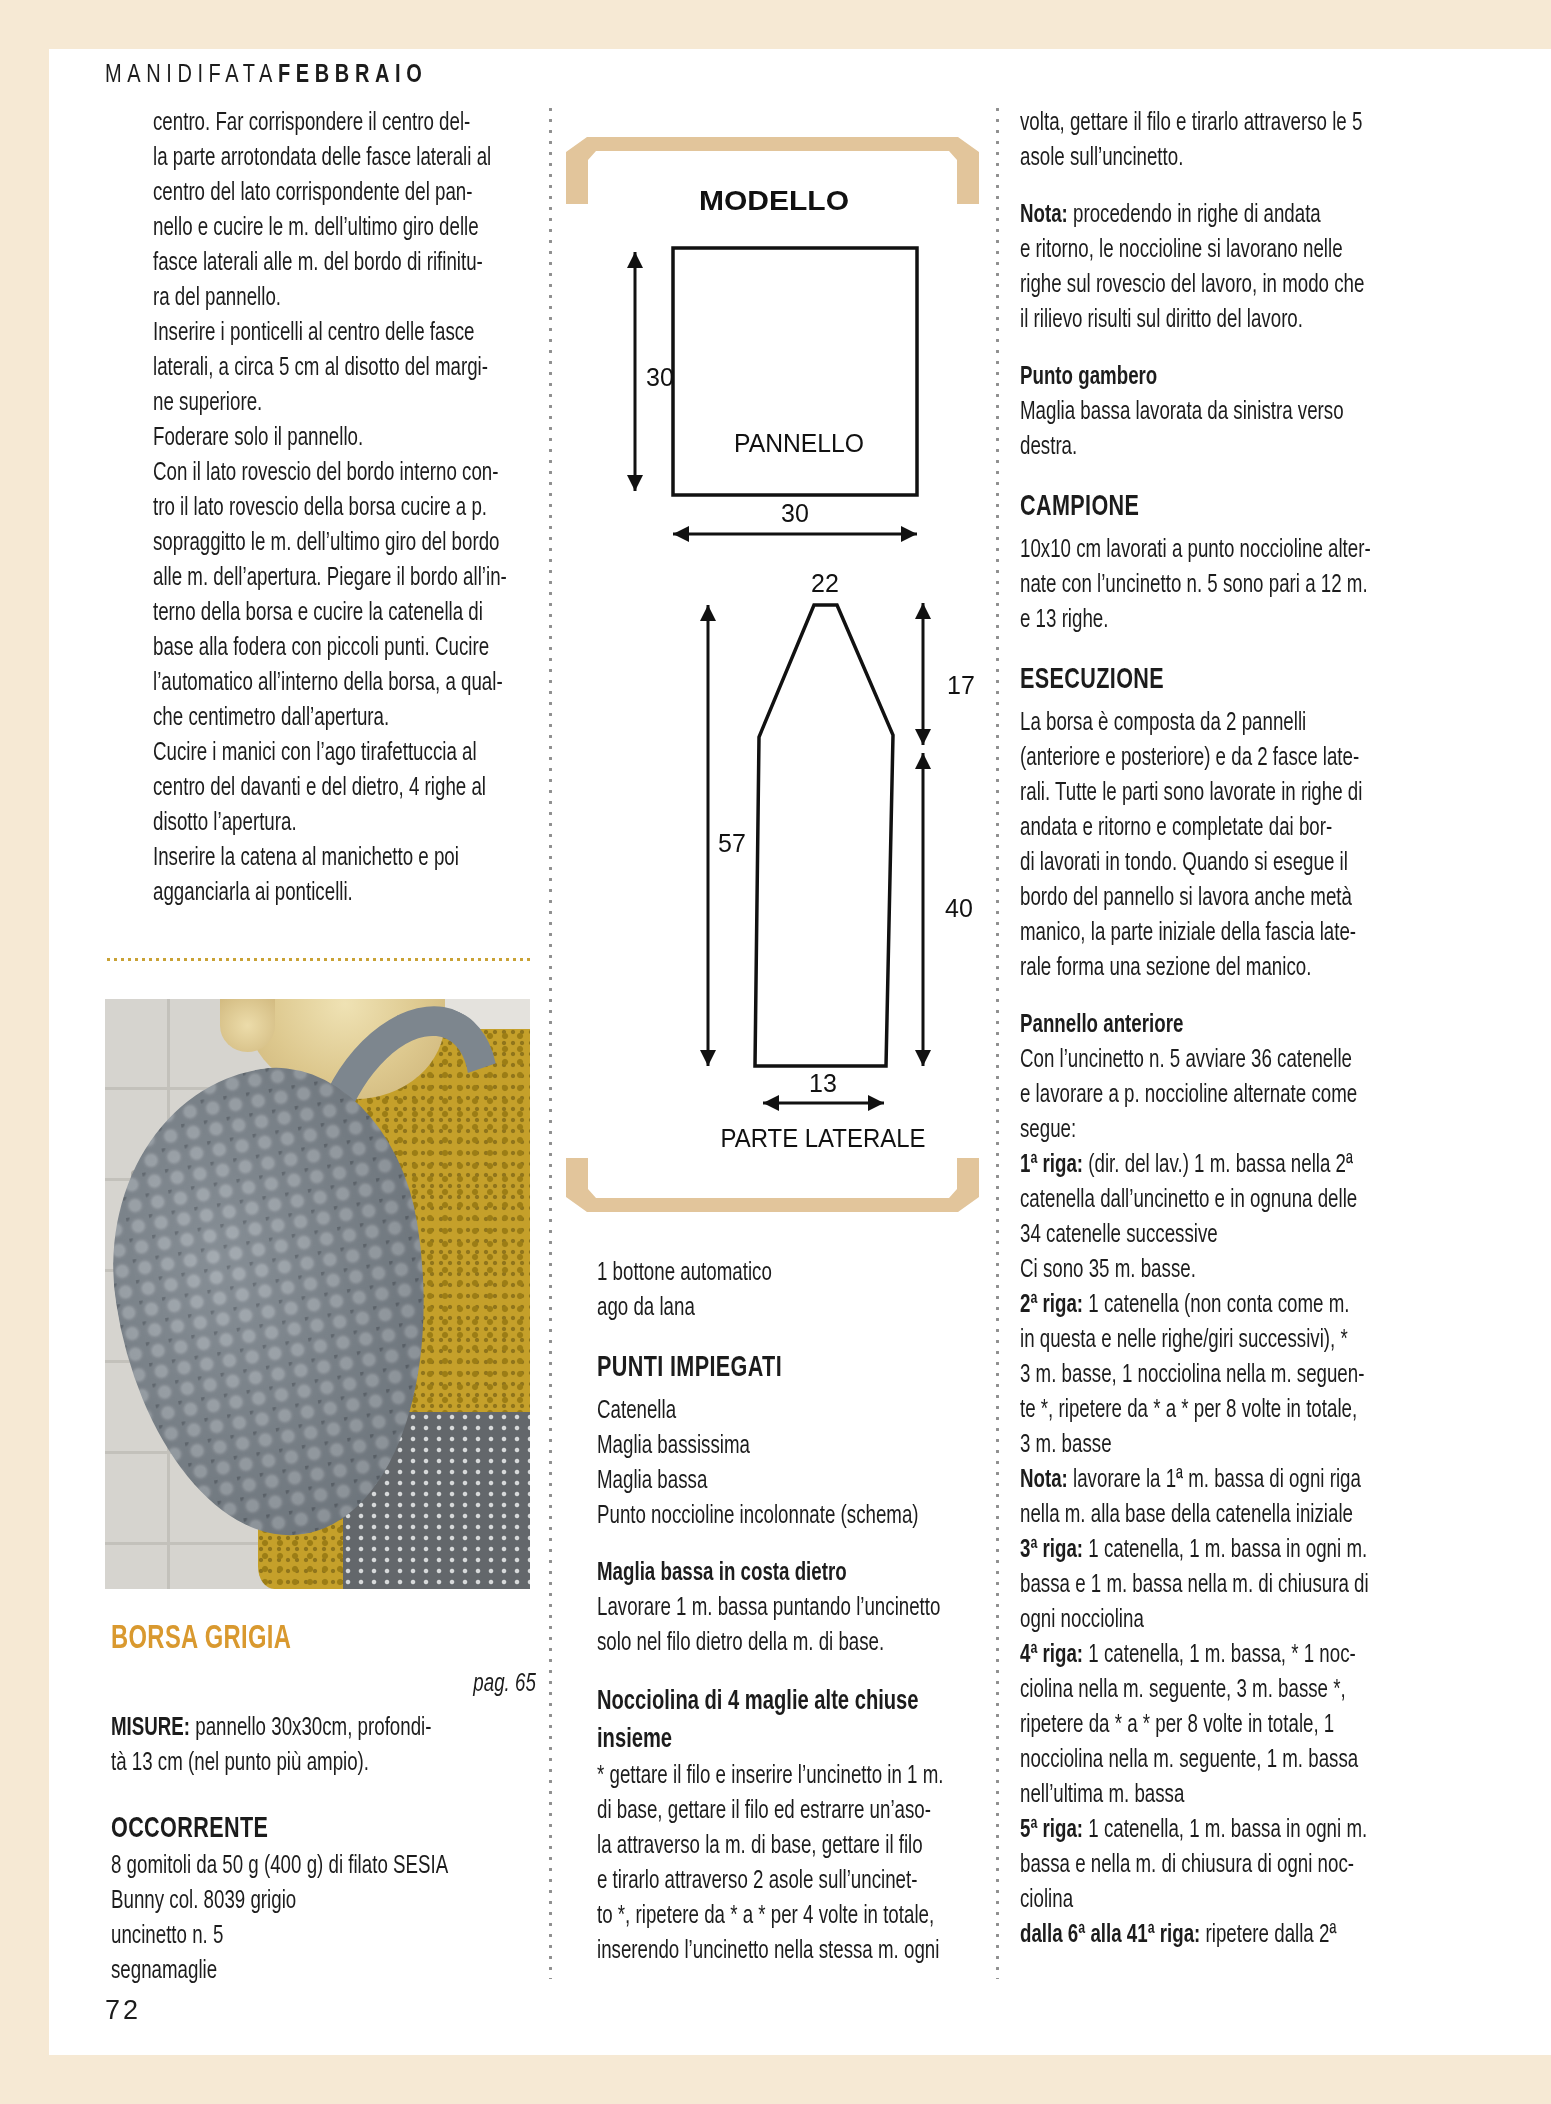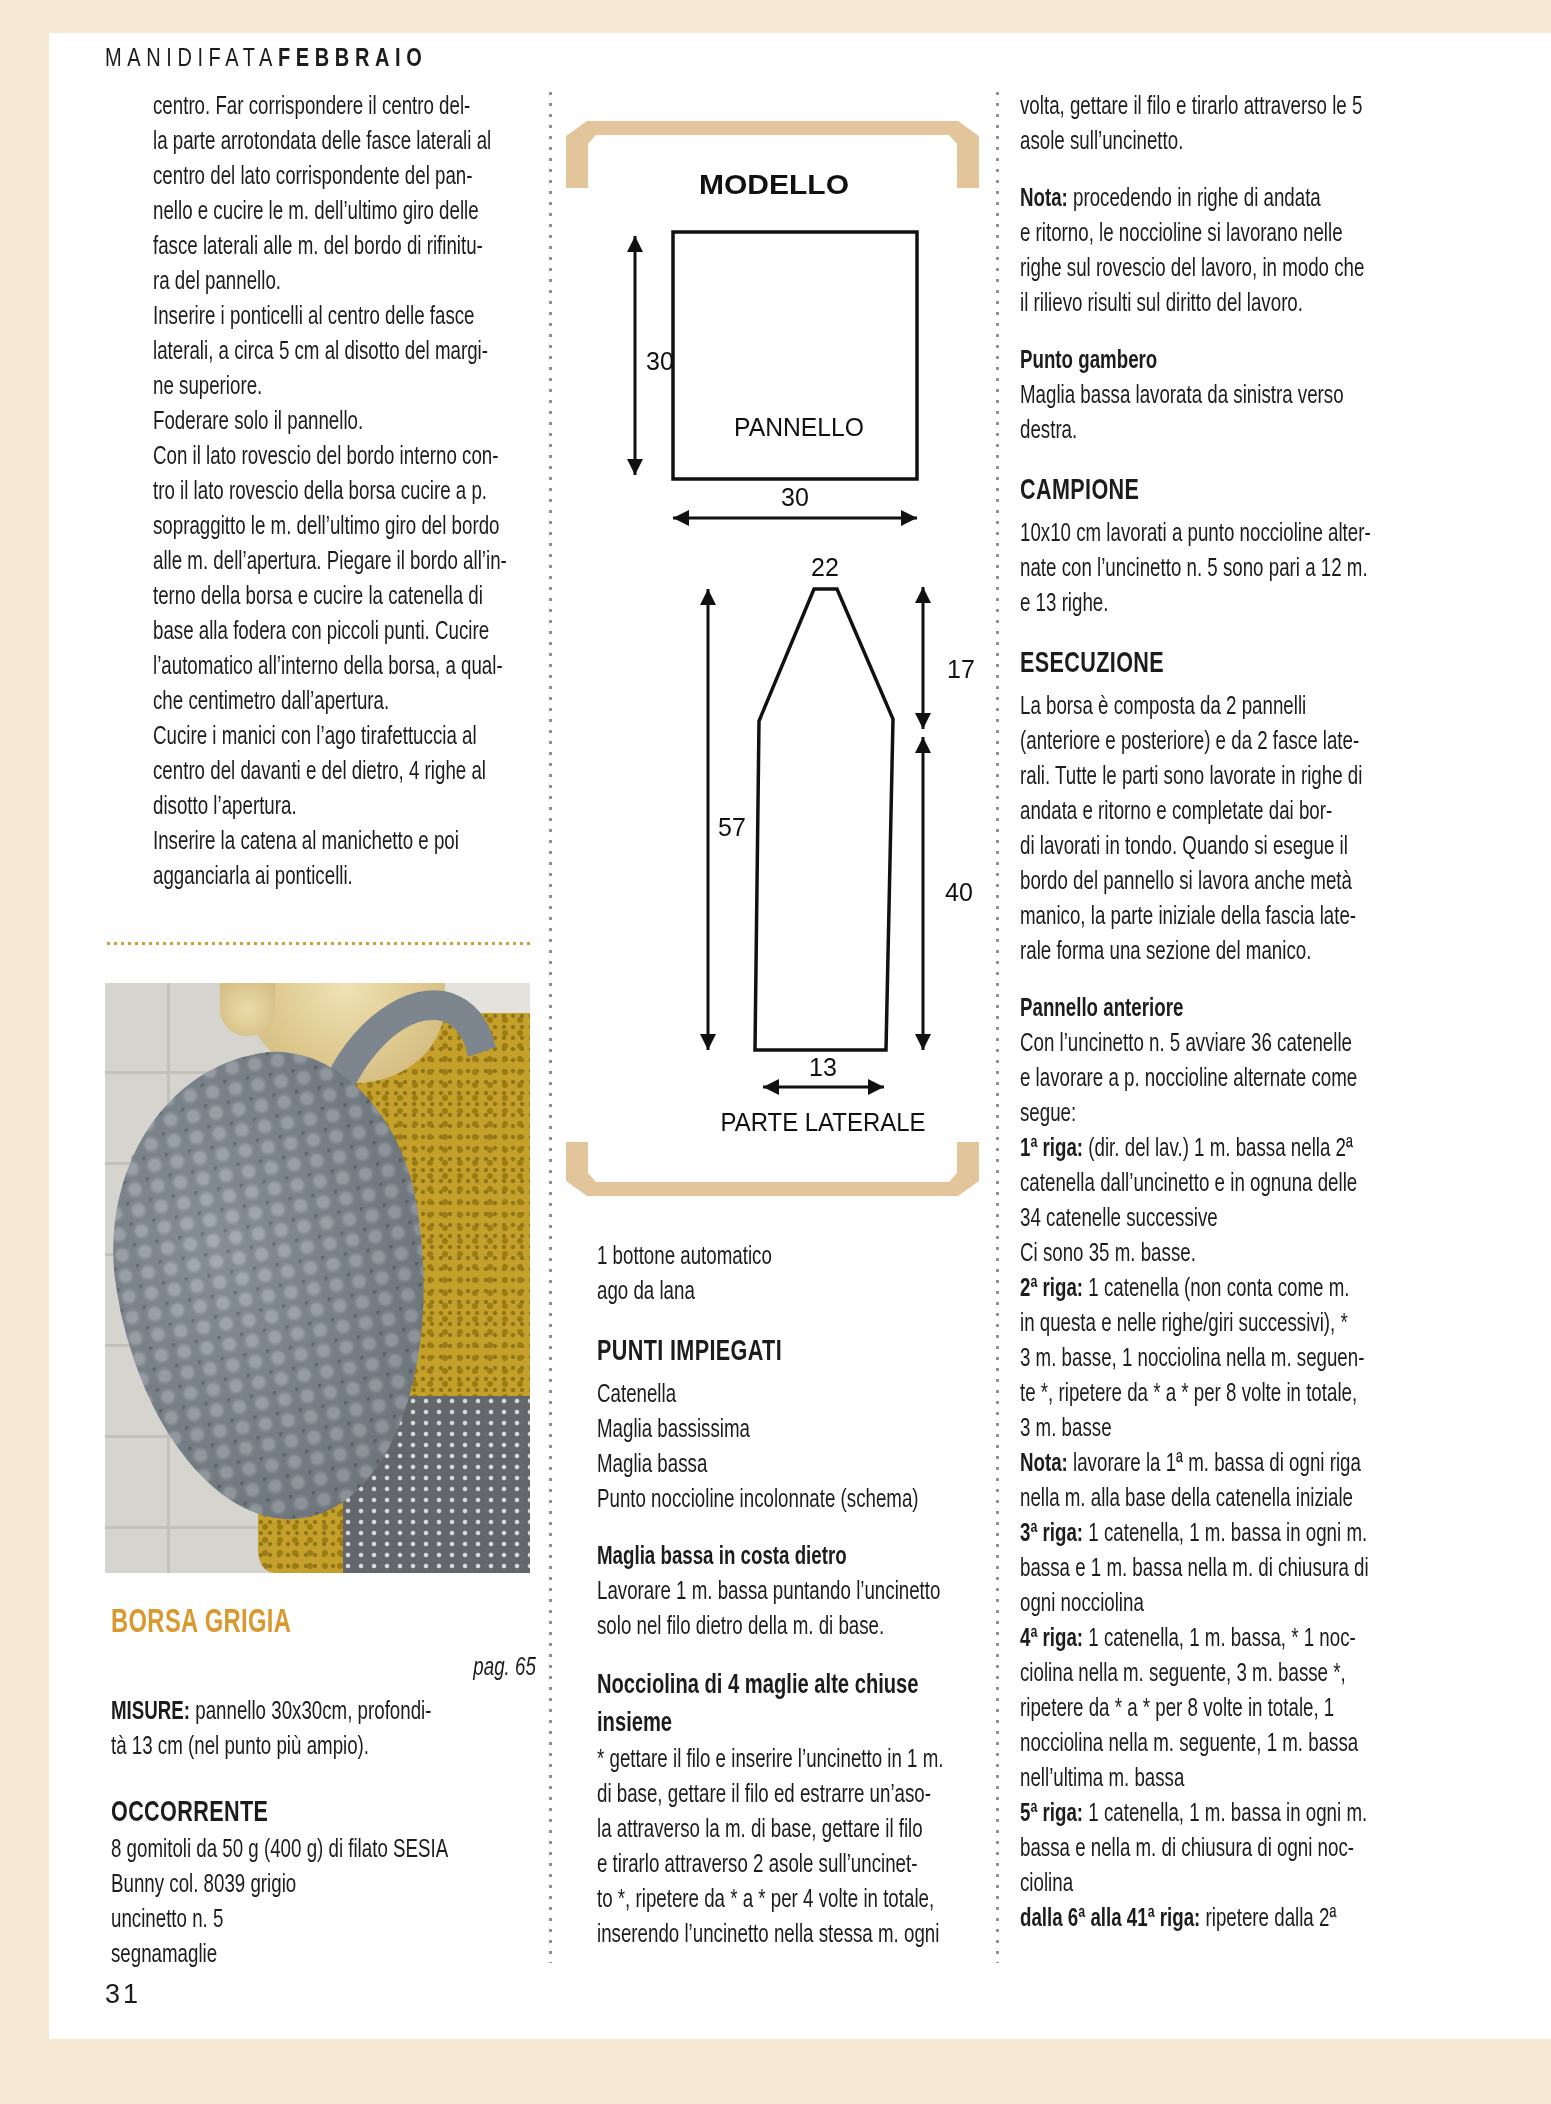--- a/index.html
+++ b/index.html
@@ -3,21 +3,21 @@
 <meta charset="utf-8">
 <style>
   html,body{margin:0;padding:0;}
   body{
     width:1551px;height:2104px;position:relative;
     background:#f6e9d4;
     font-family:"Liberation Sans","DejaVu Sans",sans-serif;
     color:#1c1c1c;
     -webkit-font-smoothing:antialiased;
   }
-  .sheet{position:absolute;left:49px;top:33px;width:1502px;height:2006px;background:#ffffff;overflow:hidden;}
+  .sheet{position:absolute;left:49px;top:49px;width:1502px;height:2006px;background:#ffffff;overflow:hidden;}
 
   
   .cond{transform:scaleX(.72);transform-origin:0 0;width:590px;}
   .body{font-size:26px;line-height:35px;white-space:pre-line;margin:0;}
   .para{font-size:26px;line-height:35px;white-space:pre-line;margin:0;}
   .lbl{font-weight:700;}
   .h1caps{font-size:30px;line-height:40px;font-weight:700;margin:0;letter-spacing:.5px;}
   .hbold{font-size:26px;line-height:35px;font-weight:700;margin:0;white-space:pre-line;}
   .h2bold{font-size:28px;line-height:38px;font-weight:700;margin:0;white-space:pre-line;}
   .gap{margin-top:22px;}
@@ -156,21 +156,21 @@
       <p class="para misure"><b class="lbl">MISURE: </b><span>pannello 30x30cm, profondi-
 tà 13 cm (nel punto più ampio).</span></p>
       <p class="h1caps occ-head">OCCORRENTE</p>
       <p class="body">8 gomitoli da 50 g (400 g) di filato SESIA
 Bunny col. 8039 grigio
 uncinetto n. 5
 segnamaglie</p>
     </div>
   </div>
 
-  <div class="pageno">31</div>
+  <div class="pageno">72</div>
 
   <svg id="diagram" viewBox="0 0 425 1085">
     <defs>
       <marker id="ah" markerUnits="userSpaceOnUse" markerWidth="18" markerHeight="16" refX="16" refY="8" orient="auto-start-reverse">
         <path d="M0,0 L16,8 L0,16 Z" fill="#111"></path>
       </marker>
     </defs>
 
     <path fill="#e2c59b" d="M6,70 L6,18 L27,3 L398,3 L419,18 L419,70 L397,70 L397,26 L389,17 L36,17 L28,26 L28,70 Z"></path>
     <path fill="#e2c59b" d="M6,1024 L6,1063 L27,1078 L398,1078 L419,1063 L419,1024 L397,1024 L397,1055 L389,1064 L36,1064 L28,1055 L28,1024 Z"></path>

